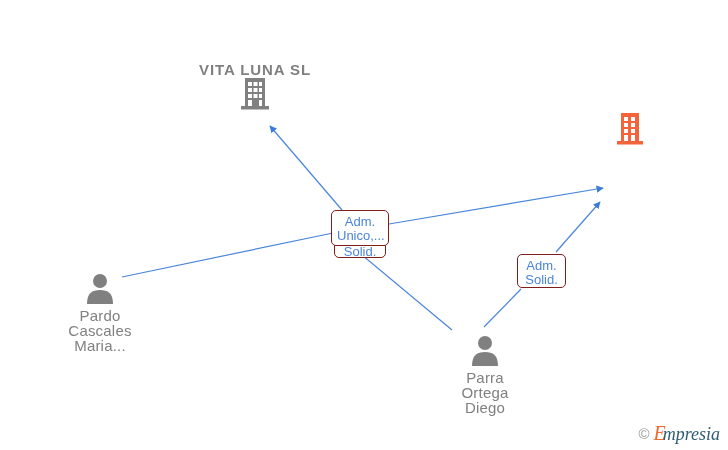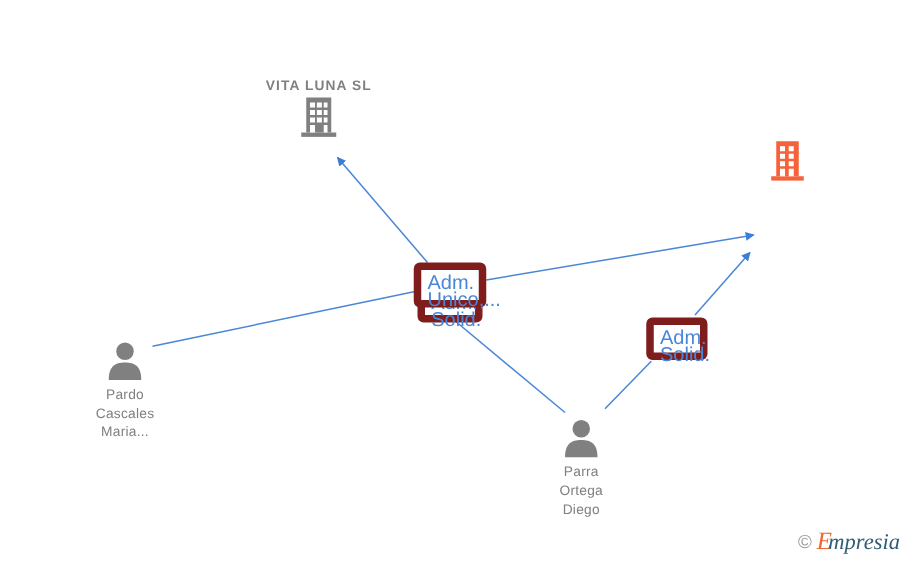--- a/index.html
+++ b/index.html
@@ -27,41 +27,41 @@
   .node {
     position: absolute;
     text-align: center;
     width: 130px;
   }
   .node-icon {
     display: block;
     margin: 0 auto;
   }
   .node-label {
-    font-size: 11px;
+    font-size: 15px;
     line-height: 15px;
     color: #808080;
     letter-spacing: 0.2px;
     white-space: pre-line;
   }
   .node-label.company {
     font-weight: bold;
     letter-spacing: 0.9px;
   }
   .node-label.person {
     font-weight: normal;
   }
   .edge-label {
     position: absolute;
     box-sizing: border-box;
-    border: 6px solid #7f1d1d;
+    border: 1px solid #7f1d1d;
     border-radius: 5px;
     background: #ffffff;
     color: #4a86d8;
-    font-size: 16px;
+    font-size: 13px;
     line-height: 14px;
     text-align: center;
     padding: 4px 5px 4px 5px;
     white-space: pre-line;
   }
   #watermark {
     position: absolute;
     right: 8px;
     bottom: 6px;
     display: flex;
@@ -157,21 +157,21 @@
       <svg width="32" height="32" viewBox="0 0 32 32" xmlns="http://www.w3.org/2000/svg">
         <circle cx="16" cy="9" r="7" fill="#808080"></circle>
         <path d="M 3 32 C 3 21 8 18 16 18 C 24 18 29 21 29 32 Z" fill="#808080"></path>
       </svg>
     </span>
     <div class="node-label person">Pardo
 Cascales
 Maria...</div>
   </div>
 
-  <div class="node" style="left:400px; top:334px;">
+  <div class="node" style="left:420px; top:334px;">
     <span class="node-icon">
       <svg width="32" height="32" viewBox="0 0 32 32" xmlns="http://www.w3.org/2000/svg">
         <circle cx="16" cy="9" r="7" fill="#808080"></circle>
         <path d="M 3 32 C 3 21 8 18 16 18 C 24 18 29 21 29 32 Z" fill="#808080"></path>
       </svg>
     </span>
     <div class="node-label person">Parra
 Ortega
 Diego</div>
   </div>

